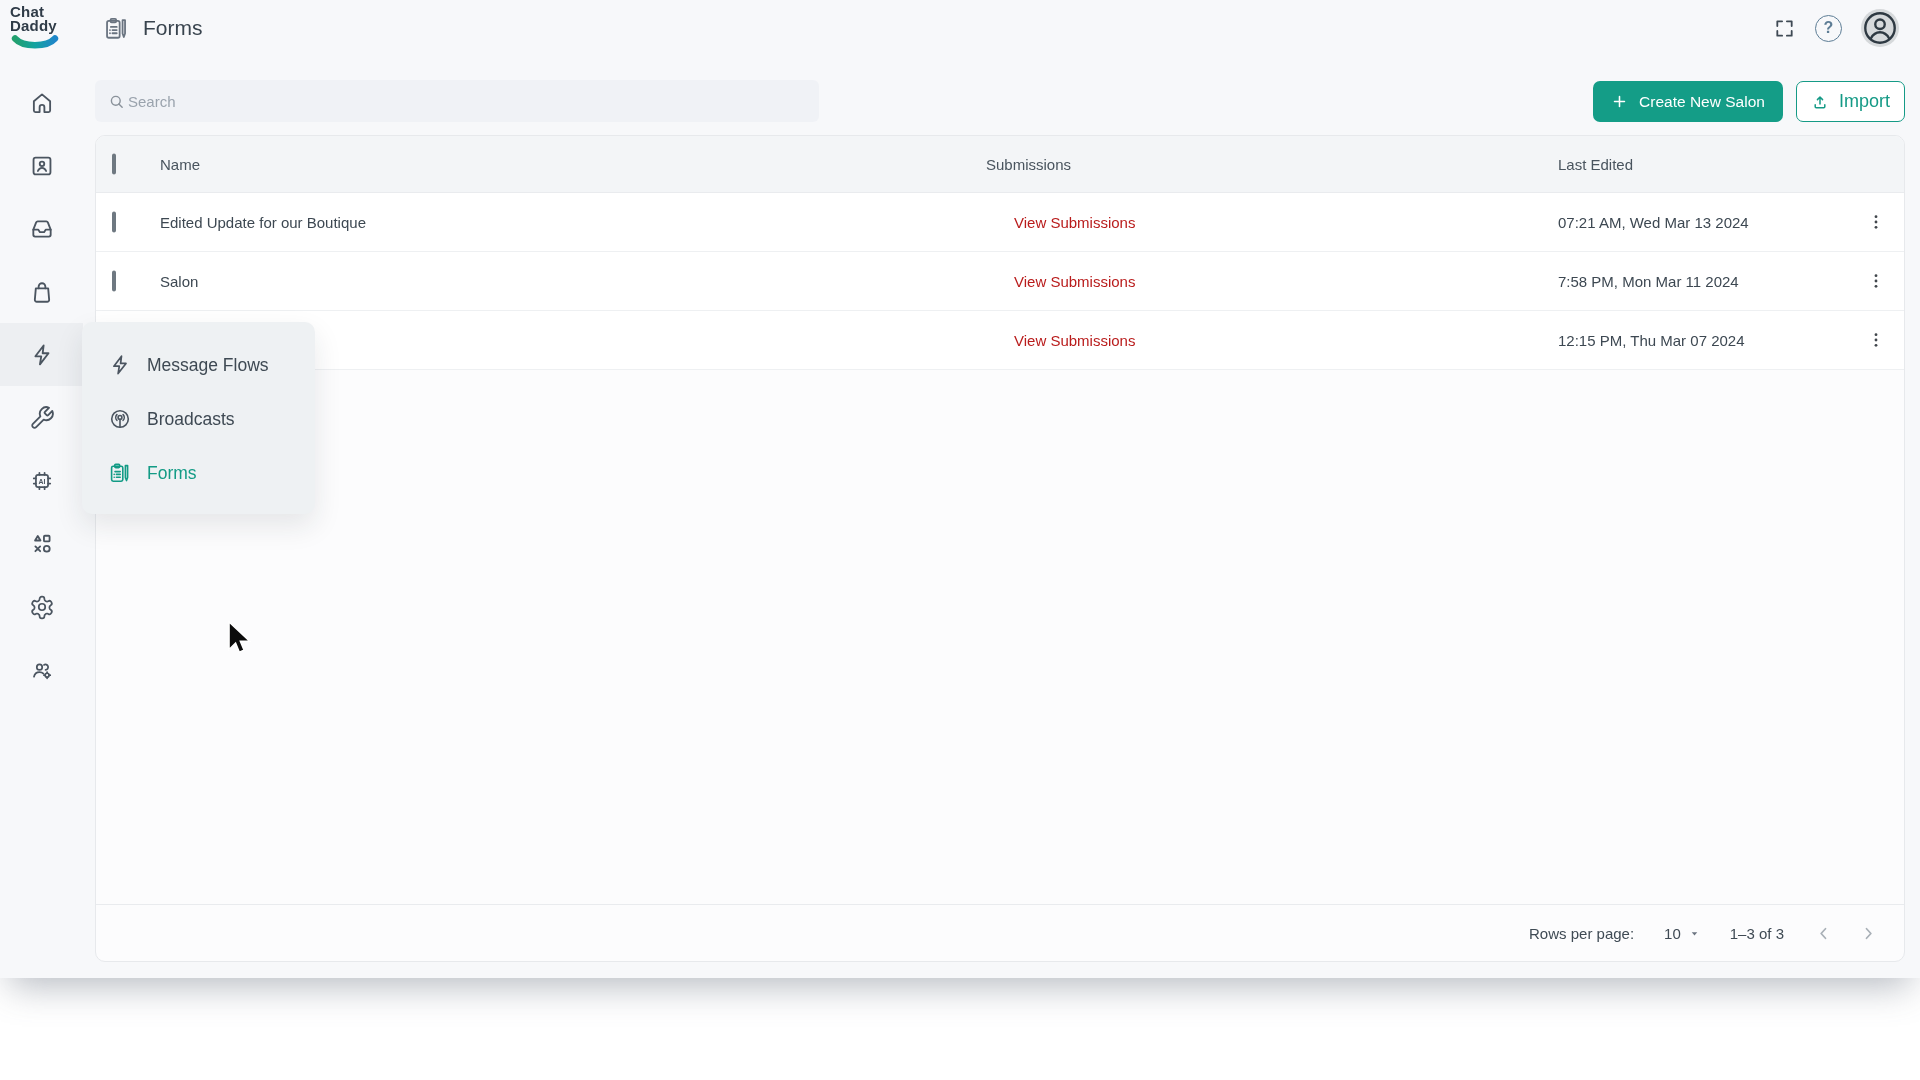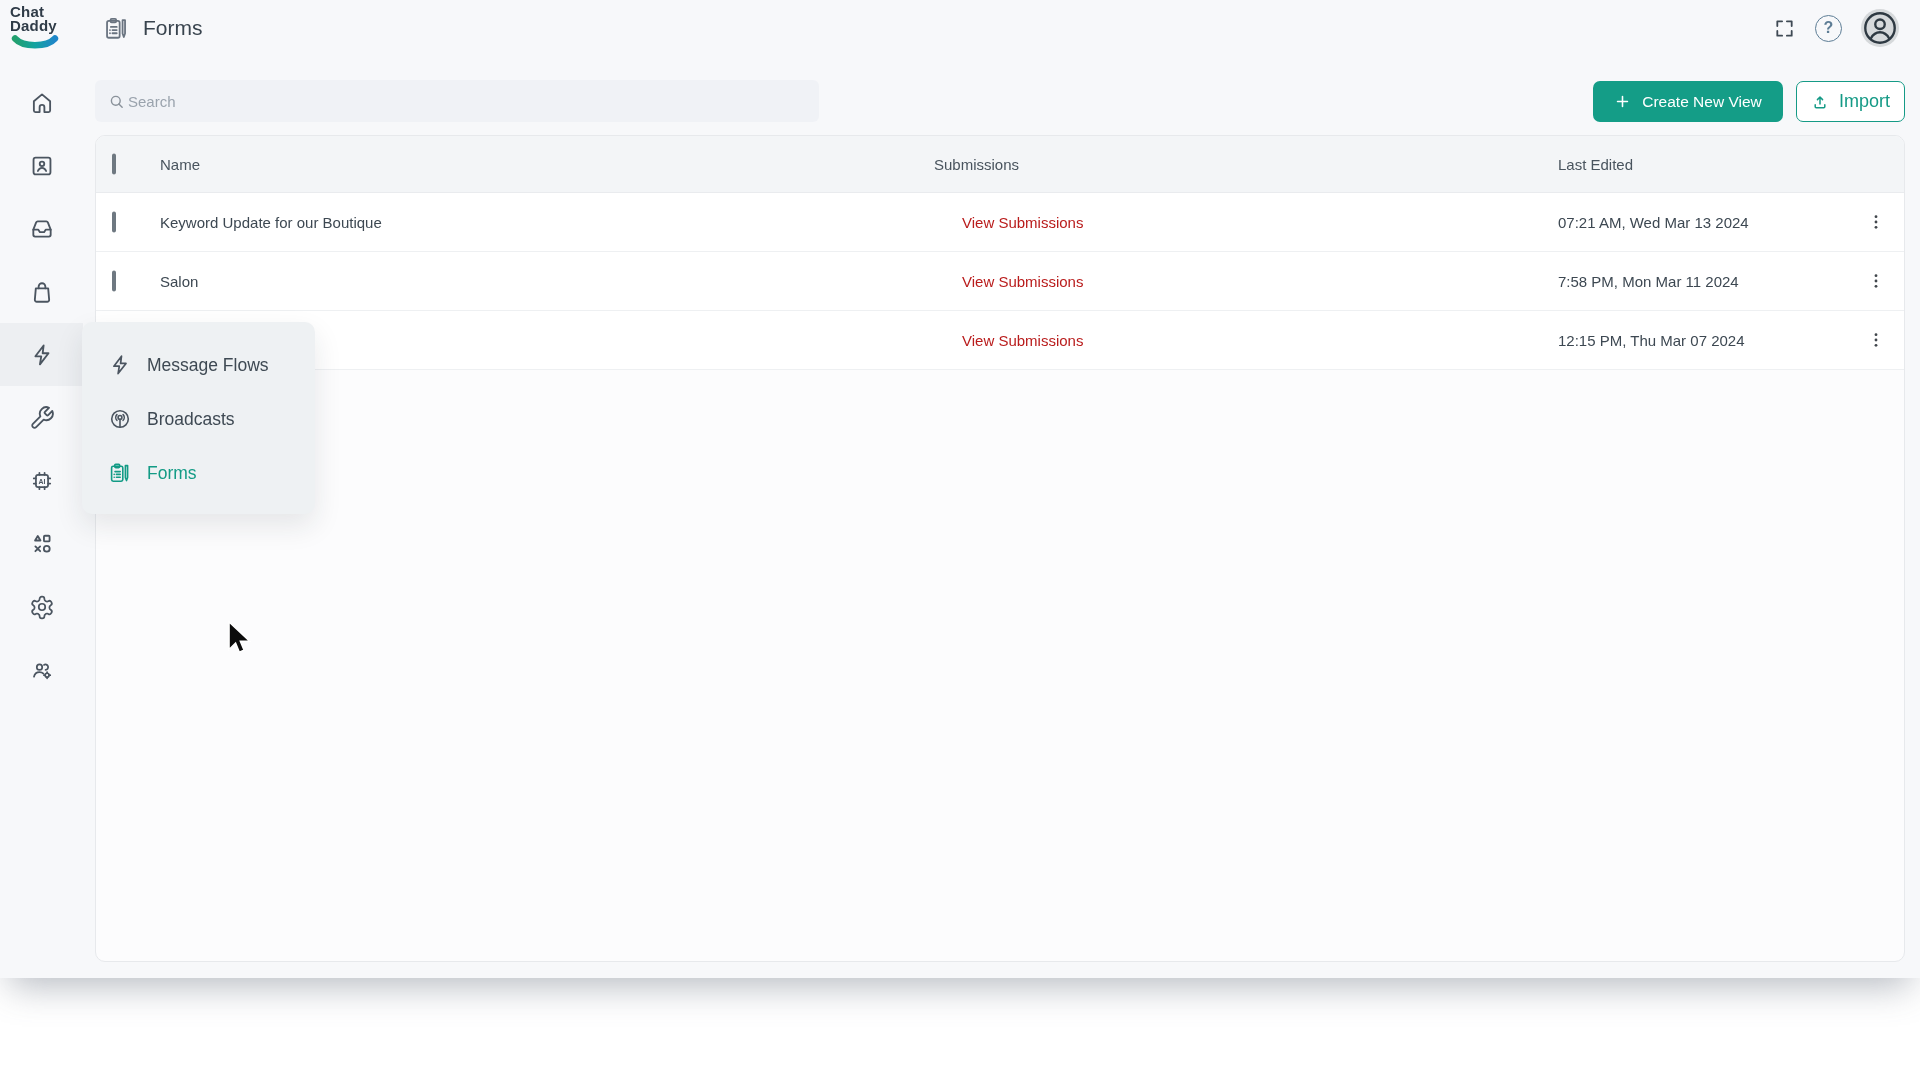--- a/index.html
+++ b/index.html
@@ -52,21 +52,21 @@
   
   .card { position:absolute; left:95px; top:135px; width:1810px; height:827px; background:#fcfcfd;
     border:1px solid #e7e9ec; border-radius:10px; overflow:hidden; }
   .thead { position:relative; height:57px; background:#f3f5f7; border-bottom:1px solid #e9ebee;
     font-size:15px; color:#49545e; }
   .trow { position:relative; height:59px; background:#ffffff; border-bottom:1px solid #eef0f2;
     font-size:15px; color:#3d4852; cursor:pointer; }
   .cell-check { position:absolute; left:16px; top:50%; transform:translateY(-50%); }
   .checkbox { width:20px; height:20px; border:2px solid #6e7881; border-radius:3px; background:#fff; cursor:pointer; }
   .cell-name { position:absolute; left:64px; top:50%; transform:translateY(-50%); }
-  .cell-subs { position:absolute; left:838px; top:50%; transform:translateY(-50%); }
+  .cell-subs { position:absolute; left:890px; top:50%; transform:translateY(-50%); }
   .cell-edited { position:absolute; left:1462px; top:50%; transform:translateY(-50%); }
   .link { color:#b91c1c; font-weight:400; cursor:pointer;margin-left:28px; }
   .kebab { position:absolute; right:18px; top:50%; transform:translateY(-50%); color:#41464c;
     cursor:pointer; display:flex; }
 
   .pagination { position:absolute; left:0; right:0; bottom:0; height:57px; border-top:1px solid #e9ebee;
     display:flex; align-items:center; justify-content:flex-end; gap:30px; padding-right:26px;
     font-size:15px; color:#3f4a54; }
   .rpp-select { display:flex; align-items:center; gap:8px; cursor:pointer; }
   .pg-chevrons { display:flex; align-items:center; gap:26px; color:#a9b0b7; }
@@ -229,21 +229,21 @@
       <circle cx="11" cy="11" r="6.2"></circle>
         <path d="m20 20-4.6-4.6"></path>
     </svg>
     <input type="text" placeholder="Search" style="">
   </div>
 
   <button class="btn-create">
     <svg width="17" height="17" viewBox="0 0 24 24" fill="none" stroke="currentColor" stroke-width="2.2" stroke-linecap="round">
       <path d="M12 5v14 M5 12h14"></path>
     </svg>
-    <span>Create New View</span>
+    <span>Create New Salon</span>
   </button>
 
   <button class="btn-import">
     <svg width="18" height="18" viewBox="0 0 24 24" fill="none" stroke="currentColor" stroke-width="2" stroke-linecap="round" stroke-linejoin="round">
       <path d="M12 14.6V5.6 M8.6 8.8 12 5.4l3.4 3.4"></path>
       <path d="M5.6 15.8v2.4c0 .8.6 1.4 1.4 1.4h10c.8 0 1.4-.6 1.4-1.4v-2.4"></path>
     </svg>
     <span>Import</span>
   </button>
 
@@ -251,21 +251,21 @@
 
     <div class="thead">
       <span class="cell-check"><span class="checkbox"></span></span>
       <span class="cell-name">Name</span>
       <span class="cell-subs">Submissions</span>
       <span class="cell-edited">Last Edited</span>
     </div>
 
     <div class="trow">
       <span class="cell-check"><span class="checkbox"></span></span>
-      <span class="cell-name">Keyword Update for our Boutique</span>
+      <span class="cell-name">Edited Update for our Boutique</span>
       <span class="cell-subs link">View Submissions</span>
       <span class="cell-edited">07:21 AM, Wed Mar 13 2024</span>
       <span class="kebab">
         <svg width="20" height="20" viewBox="0 0 24 24" fill="currentColor">
             <circle cx="12" cy="5.6" r="1.7"></circle>
             <circle cx="12" cy="12" r="1.7"></circle>
             <circle cx="12" cy="18.4" r="1.7"></circle>
           </svg>
       </span>
     </div>
@@ -291,20 +291,42 @@
       <span class="cell-edited">12:15 PM, Thu Mar 07 2024</span>
       <span class="kebab">
         <svg width="20" height="20" viewBox="0 0 24 24" fill="currentColor">
             <circle cx="12" cy="5.6" r="1.7"></circle>
             <circle cx="12" cy="12" r="1.7"></circle>
             <circle cx="12" cy="18.4" r="1.7"></circle>
           </svg>
       </span>
     </div>
 
+    <div class="pagination">
+      <span>Rows per page:</span>
+      <span class="rpp-select">
+        <span>10</span>
+        <svg width="11" height="11" viewBox="0 0 24 24" fill="#6b7480">
+            <path d="M6 9.5h12l-6 7z"></path>
+          </svg>
+      </span>
+      <span>1–3 of 3</span>
+      <span class="pg-chevrons">
+        <span>
+          <svg width="19" height="19" viewBox="0 0 24 24" fill="none" stroke="currentColor" stroke-width="2.2" stroke-linecap="round" stroke-linejoin="round">
+              <path d="M14.5 6 9 12l5.5 6"></path>
+            </svg>
+        </span>
+        <span>
+          <svg width="19" height="19" viewBox="0 0 24 24" fill="none" stroke="currentColor" stroke-width="2.2" stroke-linecap="round" stroke-linejoin="round">
+              <path d="M9.5 6 15 12l-5.5 6"></path>
+            </svg>
+        </span>
+      </span>
+    </div>
   </div>
 
   <div class="flyout">
 
     <div class="flyout-item">
       <span class="fi-icon">
         <svg width="24" height="24" viewBox="0 0 24 24" fill="none" stroke="currentColor" stroke-width="1.7" stroke-linecap="round" stroke-linejoin="round">
           <path d="M13.5 3.2 5.9 13.2h5.4l-1.2 7.4 7.9-10.2h-5.4z"></path>
         </svg>
       </span>

